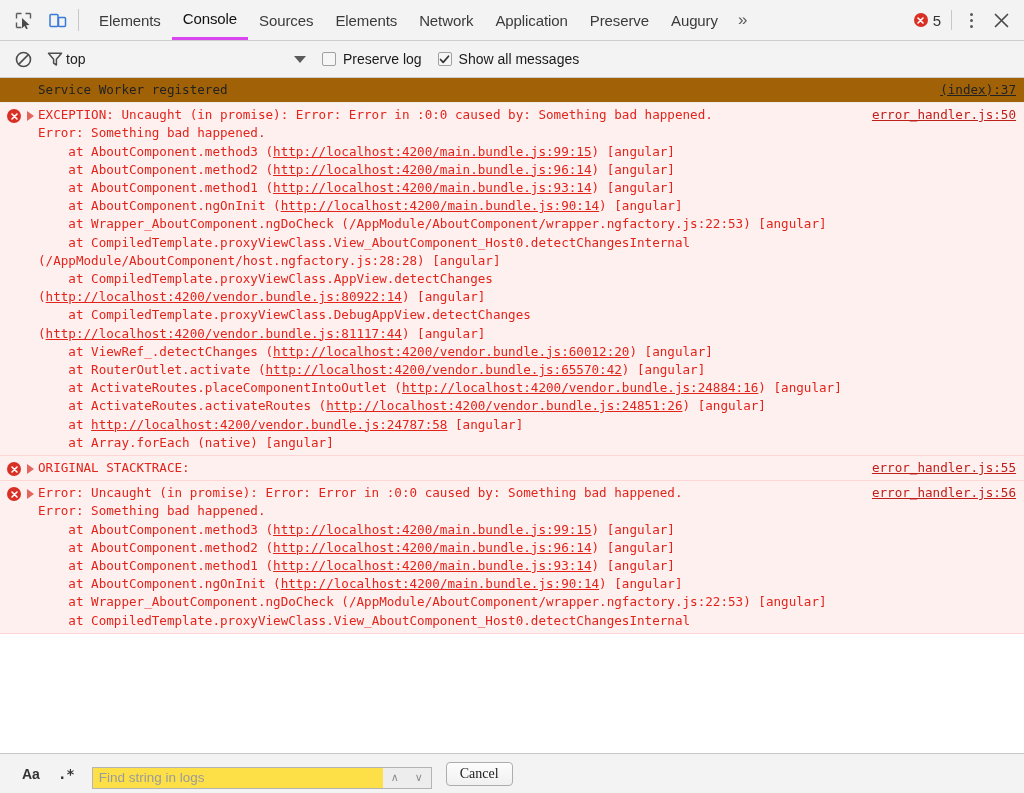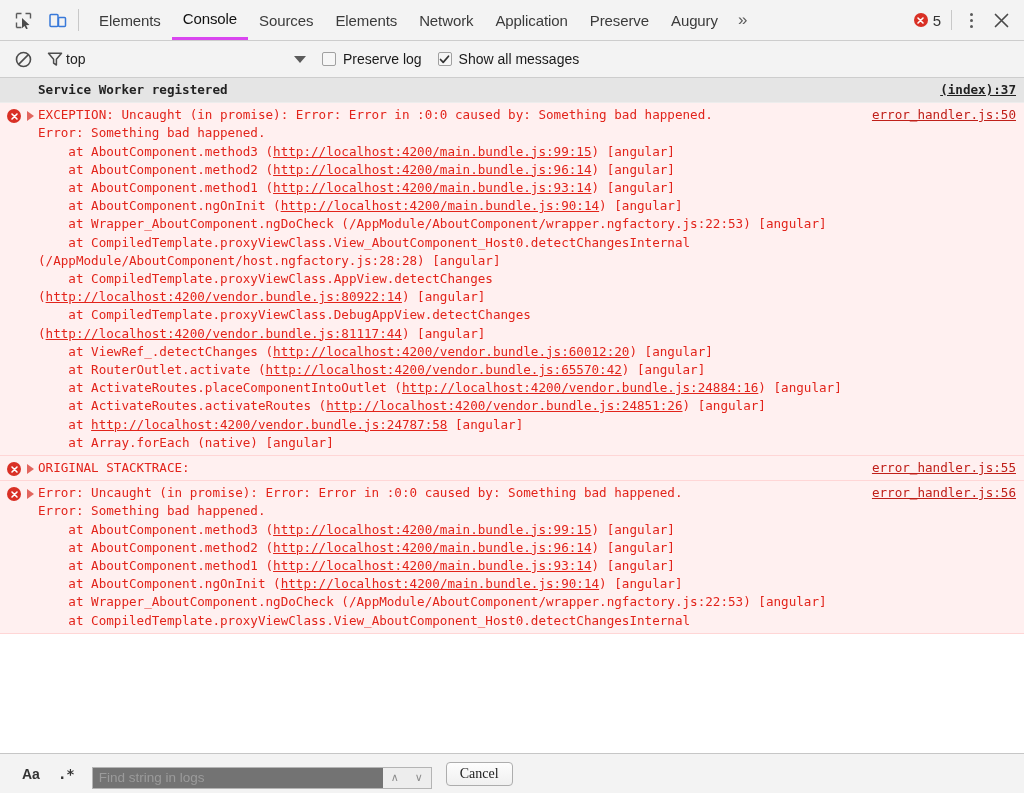--- a/index.html
+++ b/index.html
@@ -155,23 +155,22 @@
     position: relative;
   }
   .msg {
     display: flex;
     align-items: flex-start;
     border-bottom: 1px solid #f0f0f0;
     padding: 3px 8px 3px 0;
     position: relative;
   }
   .msg.info {
-    background: #e5e5e5;
+    background: #a16207;
     border-bottom: 1px solid #ededed;
-    font-weight: bold;
   }
   .msg.error {
     background: #fff0f0;
     border-bottom: 1px solid #ffd6d6;
     color: #e2241b;
   }
   .msg-gutter {
     flex: 0 0 38px;
     display: flex; align-items: flex-start; justify-content: flex-end;
     gap: 6px;
@@ -222,21 +221,21 @@
     color: #333;
     padding: 0 9px;
     cursor: pointer;
     font-family: "Liberation Sans", sans-serif;
     font-weight: bold;
   }
   .fnd-btn.regex { font-weight: bold; font-family: "DejaVu Sans Mono", monospace; }
   .find-wrap {
     display: flex; align-items: center;
     width: 340px; height: 22px;
-    background: #737373;
+    background: #fde047;
     border: 1px solid #b4b4b4;
     margin-left: 8px;
     margin-top: 8px;
   }
   .find-input {
     flex: 1 1 auto;
     border: none; outline: none;
     font-size: 13.5px;
     padding: 0 6px;
     color: #222;

